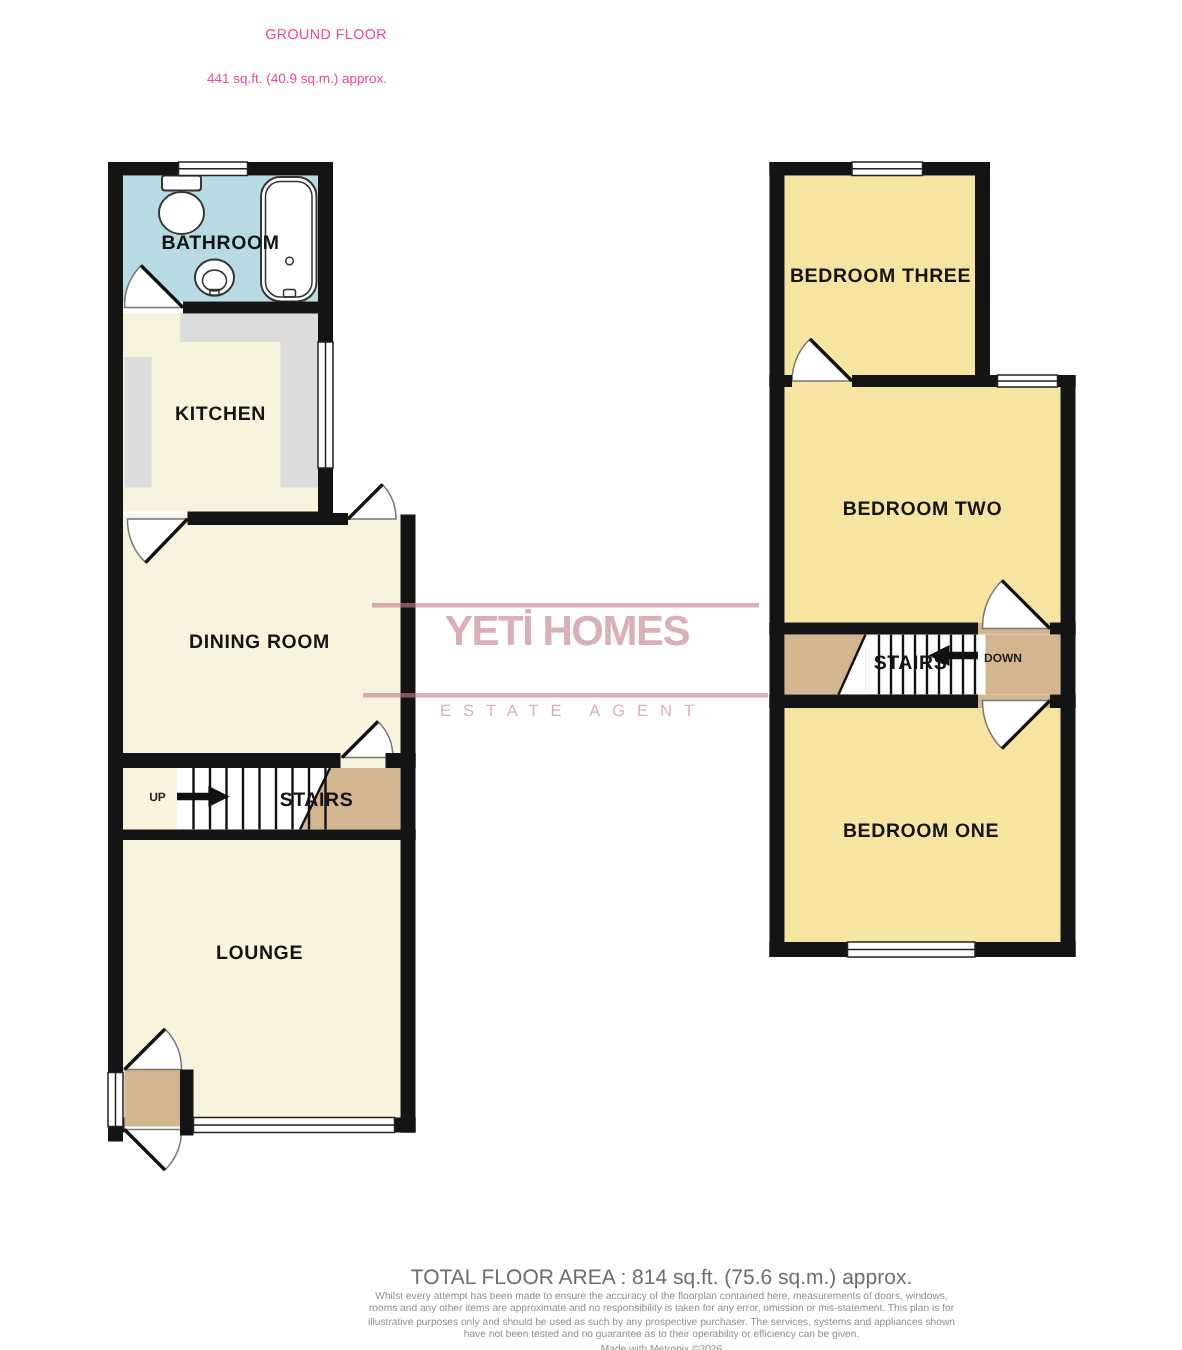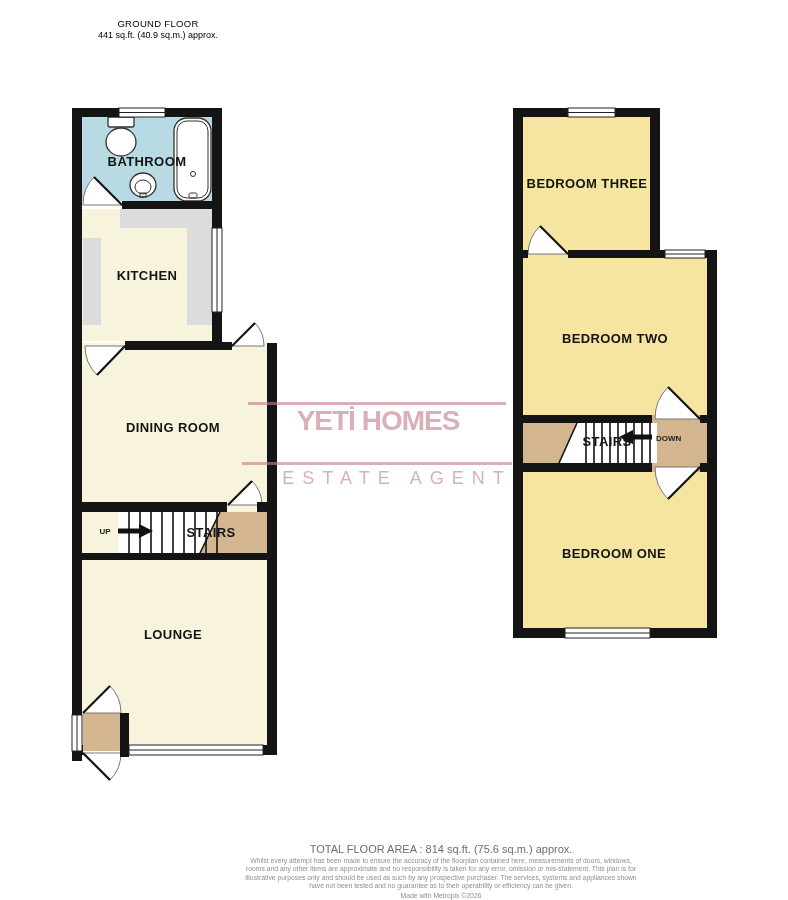--- a/index.html
+++ b/index.html
@@ -1,20 +1,20 @@
 <!DOCTYPE html>
 <html style="--wall: #141414; --ground-room: #f7f3dc; --first-room: #f5e5a1; --bathroom: #b7dae3; --landing: #d3b690; --counter: #dcdcdc; --brand: #c2808d;"><head>
 <meta charset="utf-8">
 <style>
   html,body{margin:0;padding:0;background:#fff;}
   #page{position:relative;width:788px;height:900px;background:#fff;overflow:hidden;
         font-family:"Liberation Sans",sans-serif;}
-  .hdr{position:absolute;top:18px;width:200px;text-align:center;color:#000000;}
+  .hdr{position:absolute;top:18px;width:200px;text-align:right;color:#ec4899;}
   .hdr .t{font-size:9.5px;letter-spacing:.3px;}
-  .hdr .a{font-size:9px;margin-top:1px;}
+  .hdr .a{font-size:9px;margin-top:18px;}
   #hdr-ground{left:58px;}
   #hdr-first{left:497px;}
   svg{position:absolute;}
   #svg-ground{left:60px;top:100px;}
   #svg-first{left:500px;top:100px;}
   .wall{fill:var(--wall);}
   .cream{fill:var(--ground-room);}
   .yellow{fill:var(--first-room);}
   .blue{fill:var(--bathroom);}
   .tan{fill:var(--landing);}
@@ -32,24 +32,24 @@
   .smalllabel{font-family:"Liberation Sans",sans-serif;font-size:8px;font-weight:bold;
              fill:#222;text-anchor:middle;}
   .arrowline{stroke:#111;stroke-width:5;}
   .arrowhead{fill:#111;}
   #watermark{position:absolute;left:238px;top:396px;width:280px;z-index:5;opacity:.62;
              pointer-events:none;text-align:center;color:var(--brand);}
   #wm-line-top{position:absolute;left:10px;top:6px;width:258px;height:3px;background:var(--brand);}
   #wm-line-bottom{position:absolute;left:4px;top:66px;width:270px;height:3px;background:var(--brand);}
   #wm-brand{position:absolute;left:0;top:8px;width:280px;font-size:28px;font-weight:bold;
             letter-spacing:-1px;line-height:1.2;}
-  #wm-tagline{position:absolute;left:15px;top:72px;width:280px;font-size:18px;letter-spacing:8px;
+  #wm-tagline{position:absolute;left:0;top:72px;width:280px;font-size:11px;letter-spacing:8px;
             text-indent:8px;}
   #footer{position:absolute;left:241px;top:843px;width:400px;text-align:center;}
-  #footer .total{font-size:11px;color:#6e6e6e;margin-bottom:2px;}
+  #footer .total{font-size:14px;color:#6e6e6e;margin-bottom:2px;}
   #footer .disc{font-size:6.8px;color:#8f8f8f;line-height:1.25;}
   #footer .credit{font-size:6.8px;color:#8f8f8f;margin-top:1px;}
 </style>
 </head>
 <body>
 
 <div id="page">
 
   <div class="hdr" id="hdr-ground">
     <div class="t">GROUND FLOOR</div>

